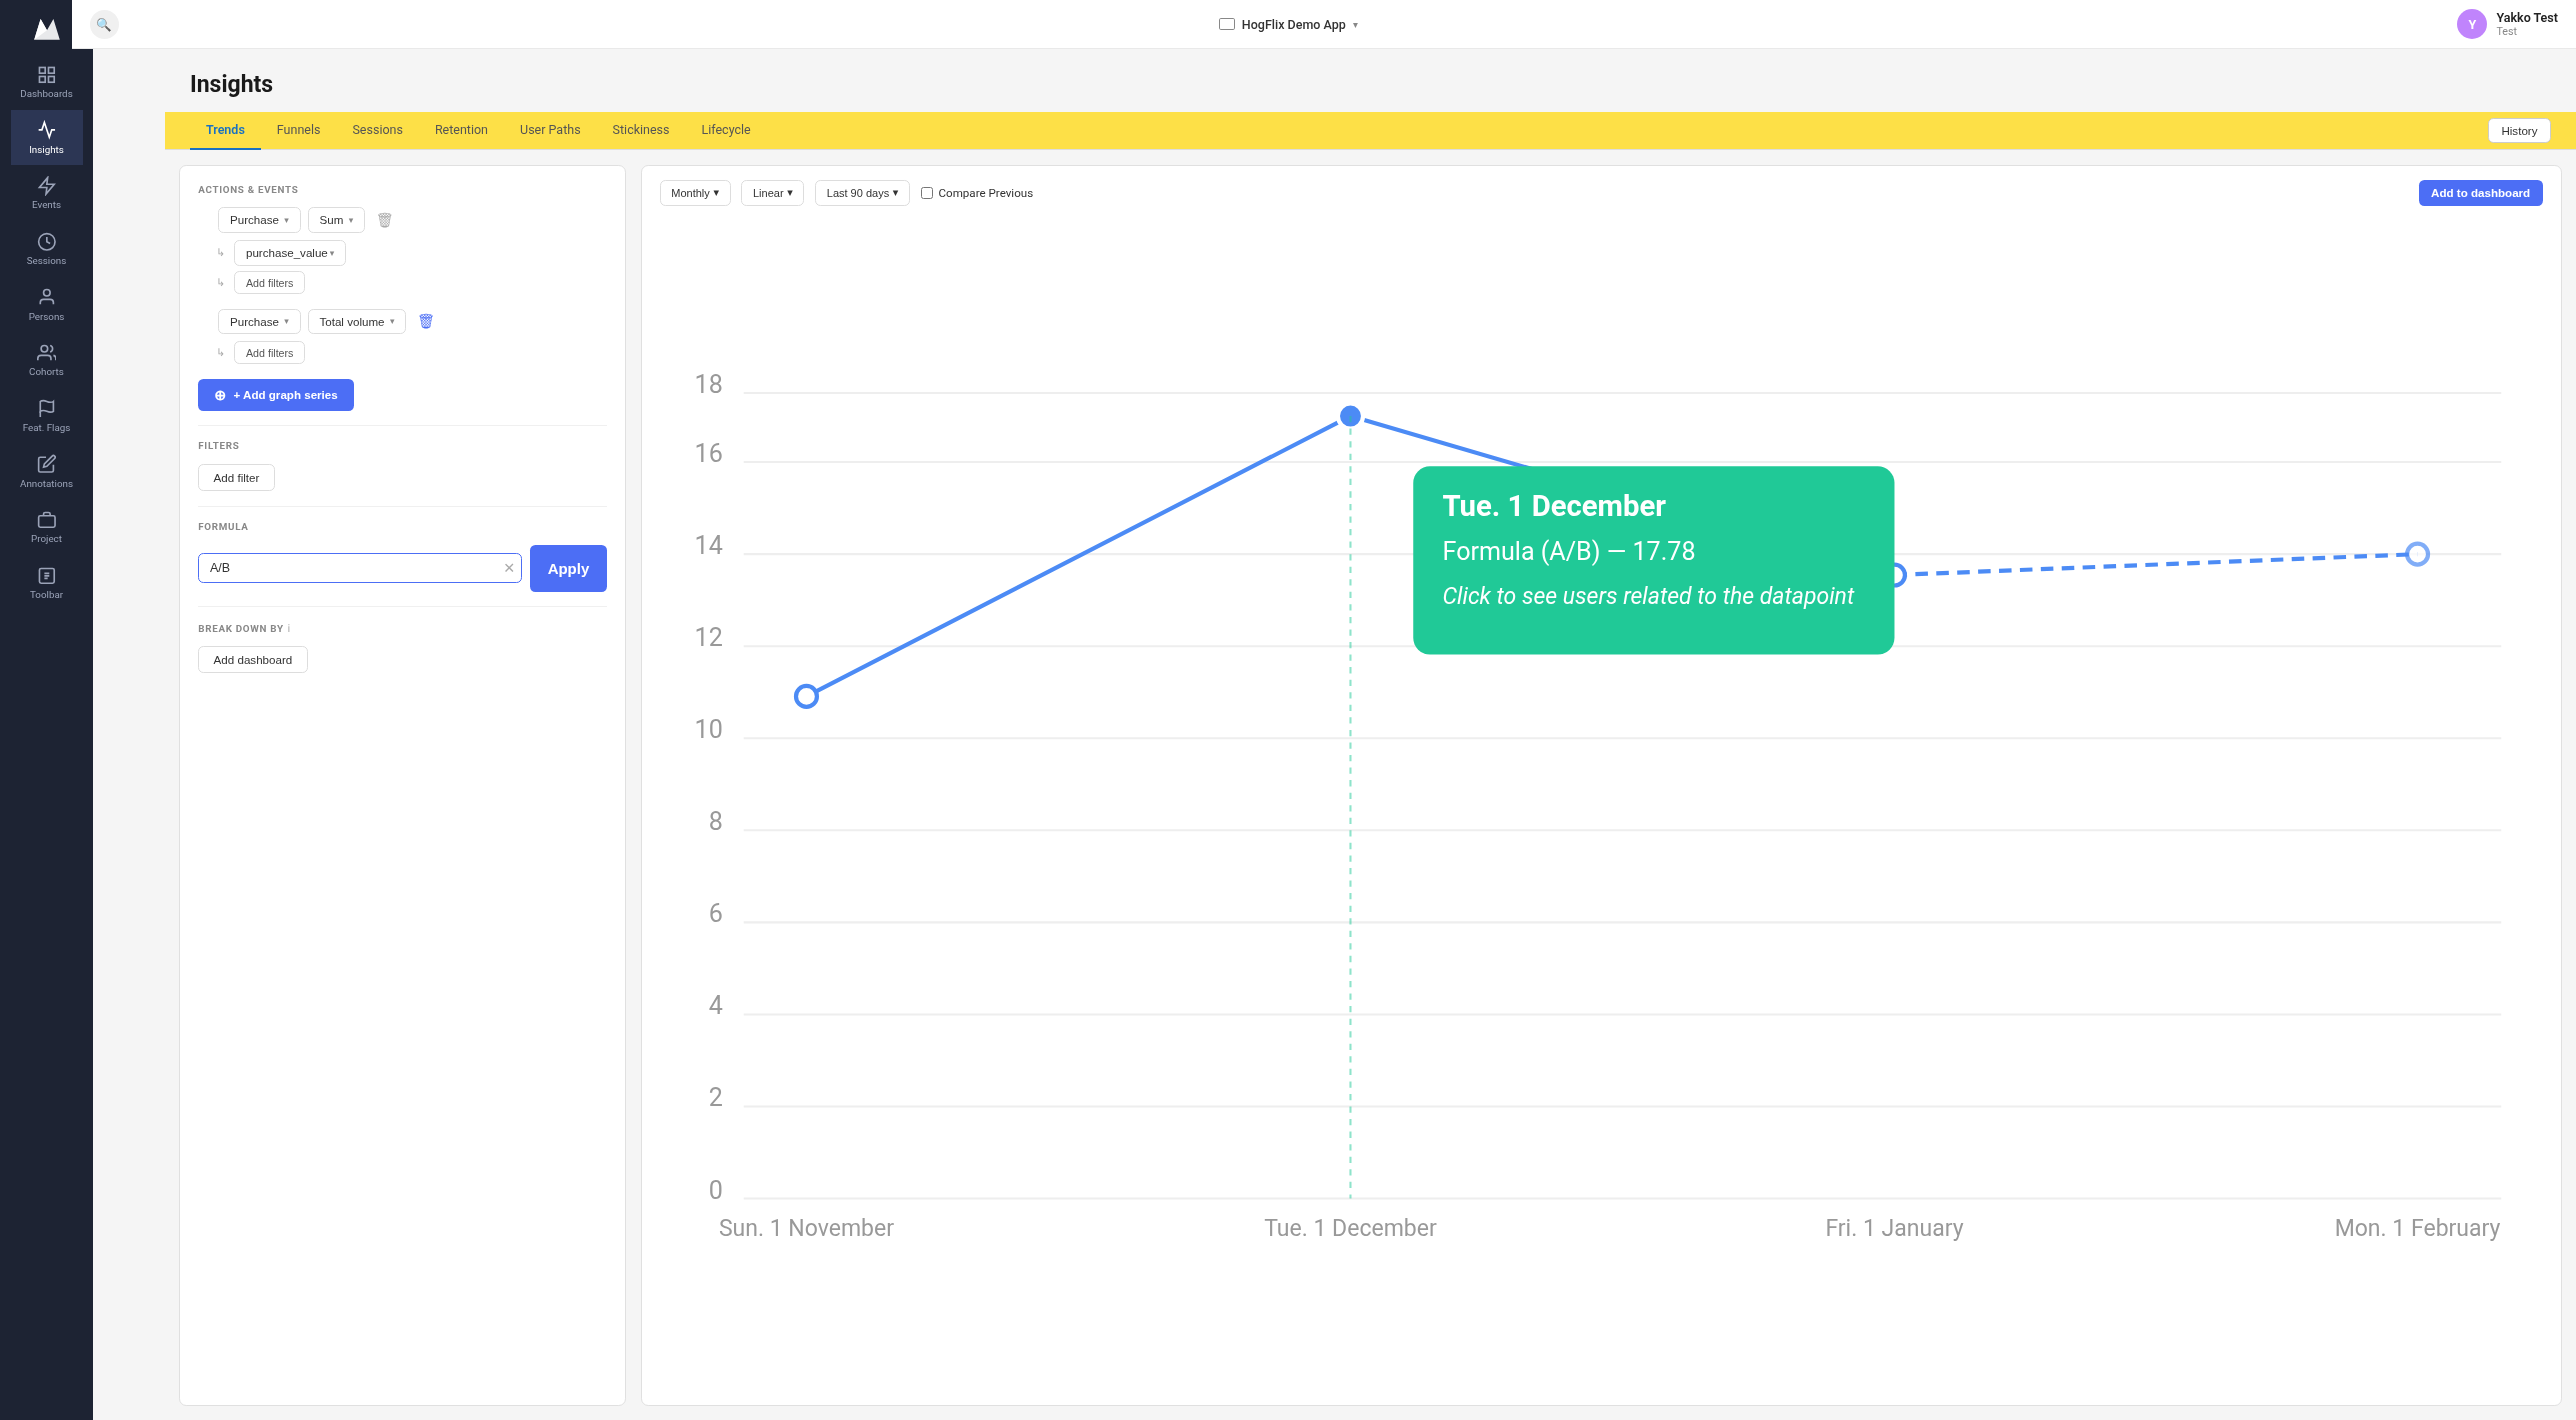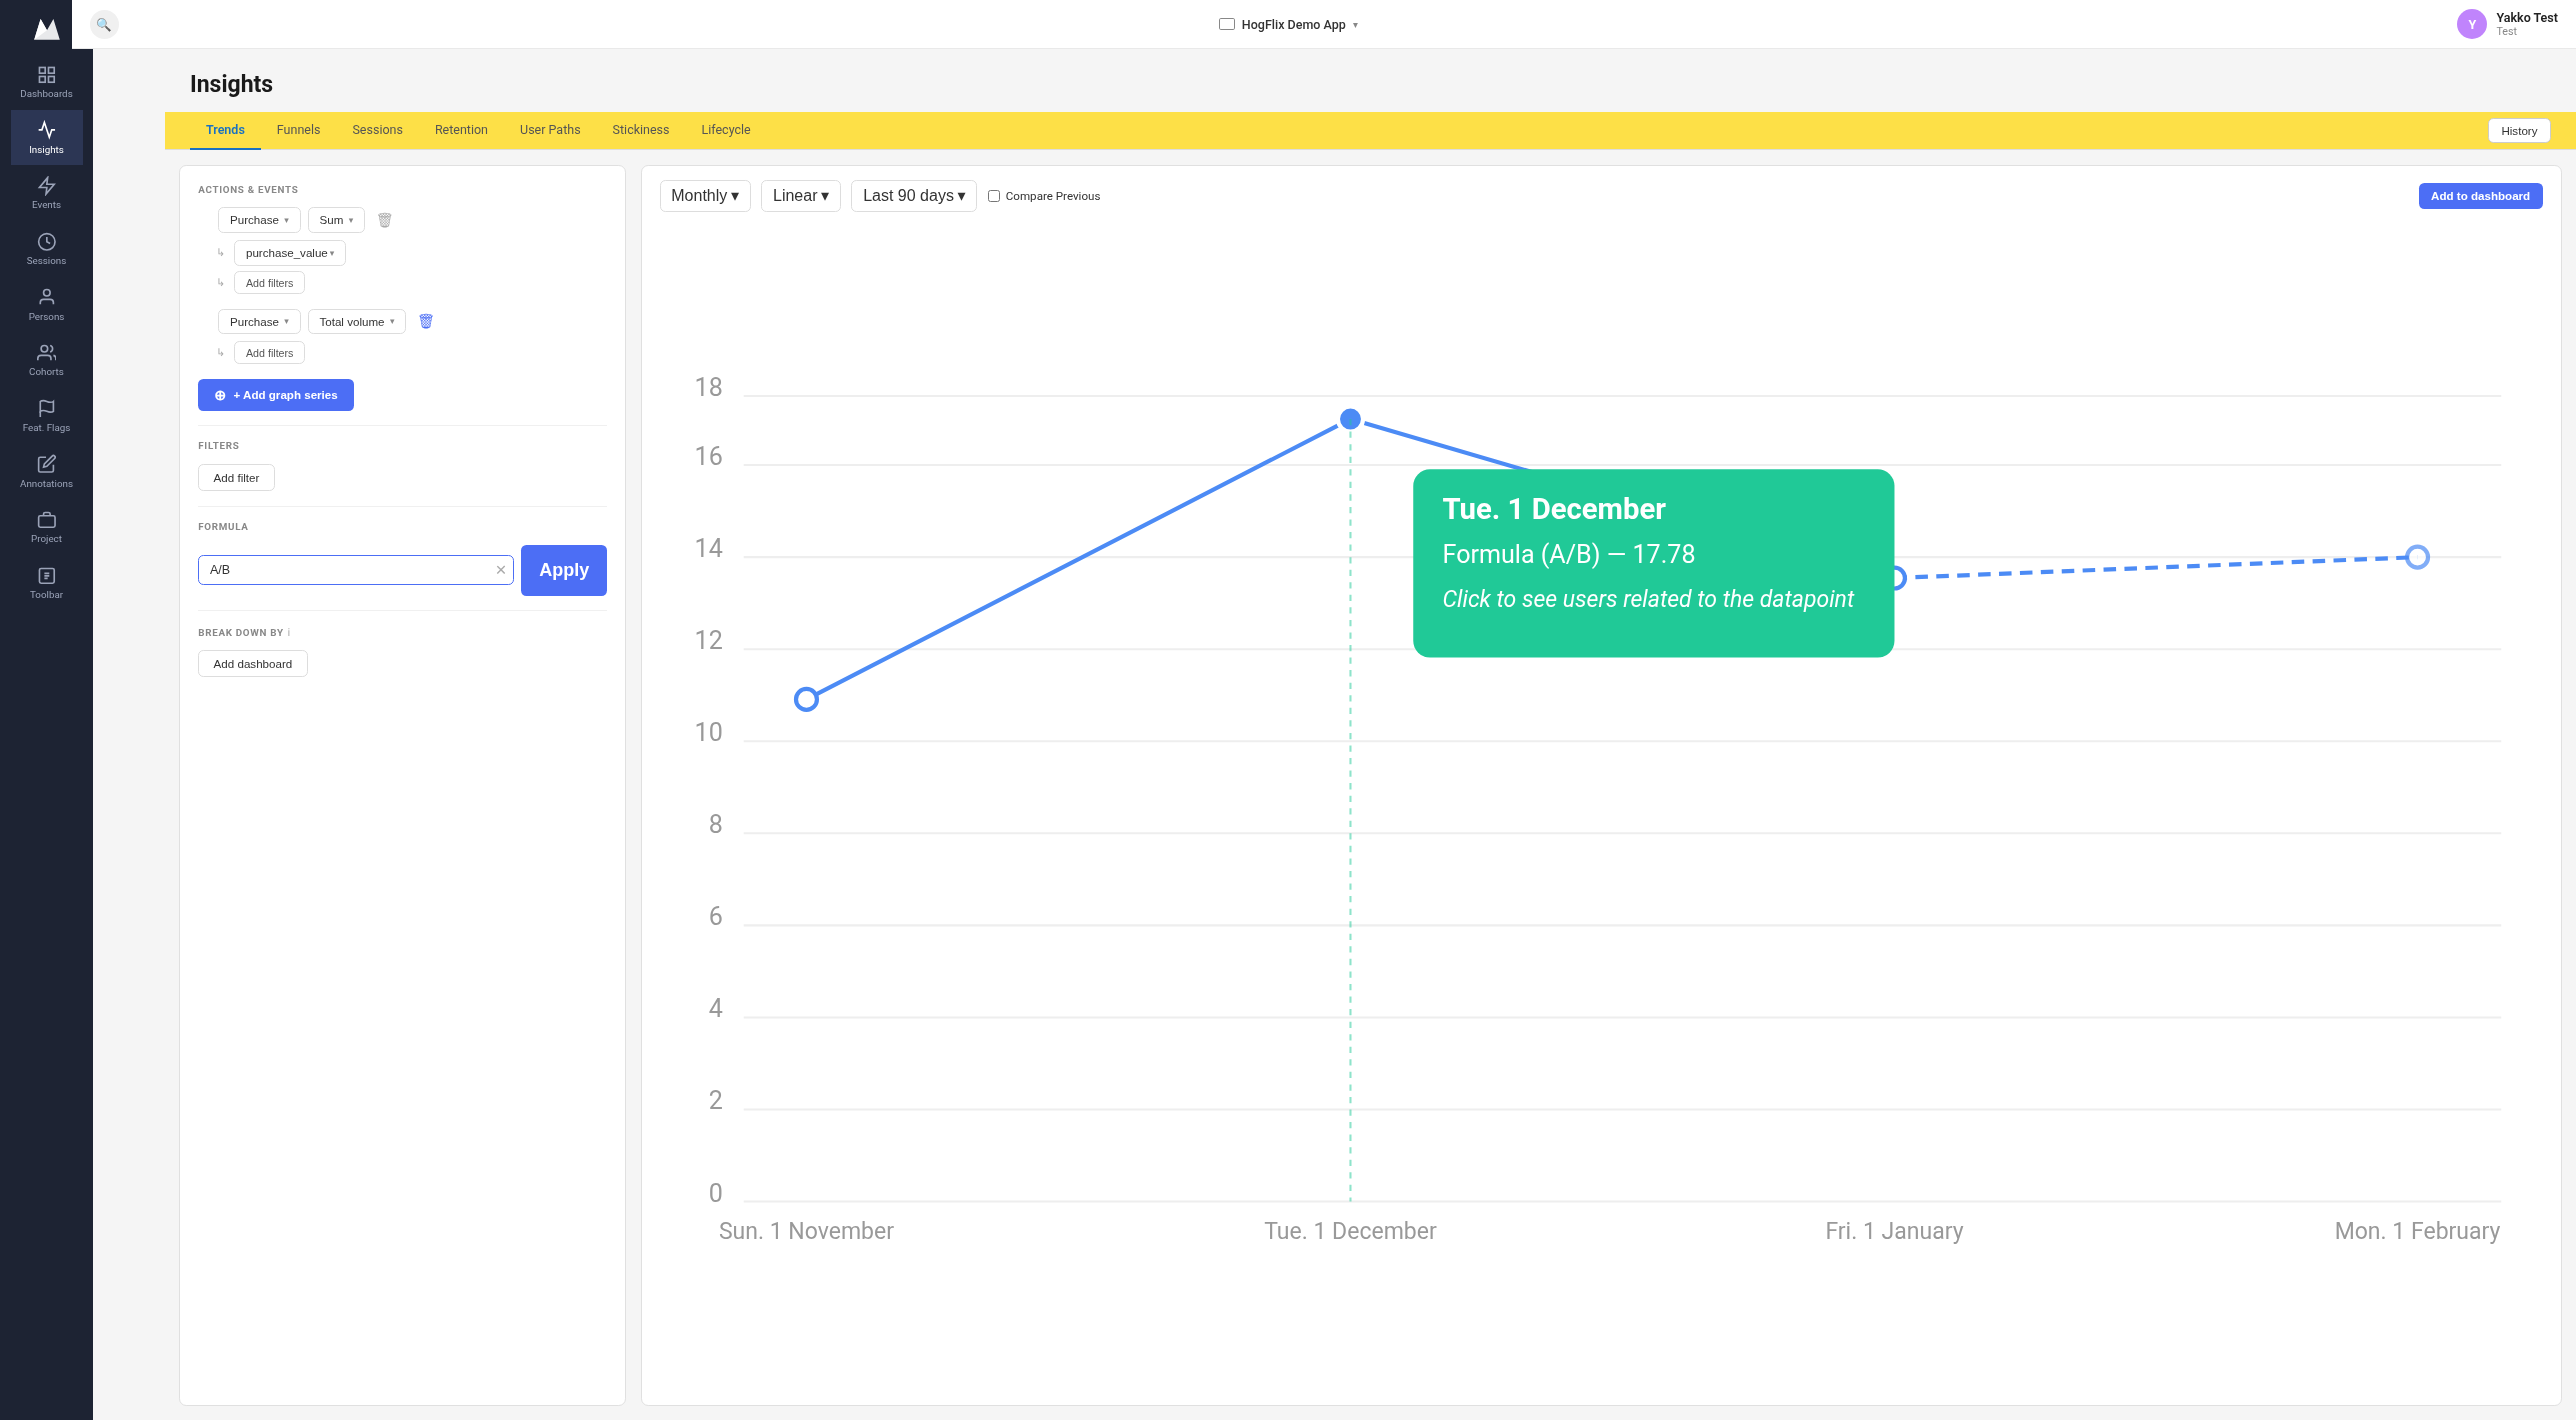--- a/index.html
+++ b/index.html
@@ -58,30 +58,30 @@
     .add-series-btn { display: flex; align-items: center; gap: 7.2px; background: #4c6ef5; color: #fff; border: none; border-radius: 5.4px; padding: 8px 16px; font-size: 11.6px; font-weight: 600; cursor: pointer; }
 
     
     .add-filter-btn { border: 0.9px solid #ddd; border-radius: 5.4px; padding: 6.3px 14.3px; font-size: 11.6px; background: #fff; cursor: pointer; color: #333; }
 
     
     .formula-row { display: flex; gap: 7.2px; align-items: center; }
     .formula-input-wrap { position: relative; flex: 1; }
     .formula-input { border: 1.8px solid #4c6ef5; border-radius: 5.4px; padding: 7.2px 29px 7.2px 10.7px; font-size: 12.5px; width: 100%; outline: none; color: #333; }
     .formula-clear { position: absolute; right: 7.2px; top: 50%; transform: translateY(-50%); color: #aaa; cursor: pointer; font-size: 14.3px; background: none; border: none; }
-    .apply-btn { background: #4c6ef5; color: #fff; border: none; border-radius: 5.4px; padding: 15px 18px; font-size: 18px; font-weight: 600; cursor: pointer; white-space: nowrap; }
+    .apply-btn { background: #4c6ef5; color: #fff; border: none; border-radius: 5.4px; padding: 15px 18px; font-size: 15px; font-weight: 600; cursor: pointer; white-space: nowrap; }
 
     
     .add-breakdown-btn { border: 0.9px solid #ddd; border-radius: 5.4px; padding: 6.3px 14.3px; font-size: 11.6px; background: #fff; cursor: pointer; color: #333; }
     .info-icon { color: #aaa; font-size: 10.7px; margin-left: 3.6px; }
 
     
     .right-panel { flex: 1; background: #fff; border-radius: 7.2px; border: 0.9px solid #e0e0e0; display: flex; flex-direction: column; overflow: hidden; }
     .chart-controls { display: flex; align-items: center; gap: 10.7px; padding: 14.3px 18px 0; flex-wrap: wrap; }
-    .chart-control-btn { border: 0.9px solid #ddd; border-radius: 5.4px; padding: 5.4px 10.7px; font-size: 16px; background: #fff; cursor: pointer; color: #333; display: flex; align-items: center; gap: 3.6px; }
+    .chart-control-btn { border: 0.9px solid #ddd; border-radius: 5.4px; padding: 5.4px 10.7px; font-size: 11px; background: #fff; cursor: pointer; color: #333; display: flex; align-items: center; gap: 3.6px; }
     .compare-label { display: flex; align-items: center; gap: 5.4px; font-size: 11.6px; color: #333; cursor: pointer; }
     .compare-checkbox { width: 12.5px; height: 12.5px; cursor: pointer; }
     .add-dashboard-btn { background: #4c6ef5; color: #fff; border: none; border-radius: 5.4px; padding: 6.3px 12.5px; font-size: 11.6px; font-weight: 600; cursor: pointer; margin-left: auto; }
     .computed-row { display: flex; justify-content: flex-end; align-items: center; gap: 5.4px; padding: 5.4px 18px 0; font-size: 10.7px; color: #888; }
     .refresh-link { color: #4c6ef5; cursor: pointer; font-size: 10.7px; display: flex; align-items: center; gap: 1.8px; }
 
     
     .chart-area { flex: 1; padding: 9px 18px 18px; position: relative; }
     svg.chart-svg { width: 100%; height: 100%; }
   </style>

